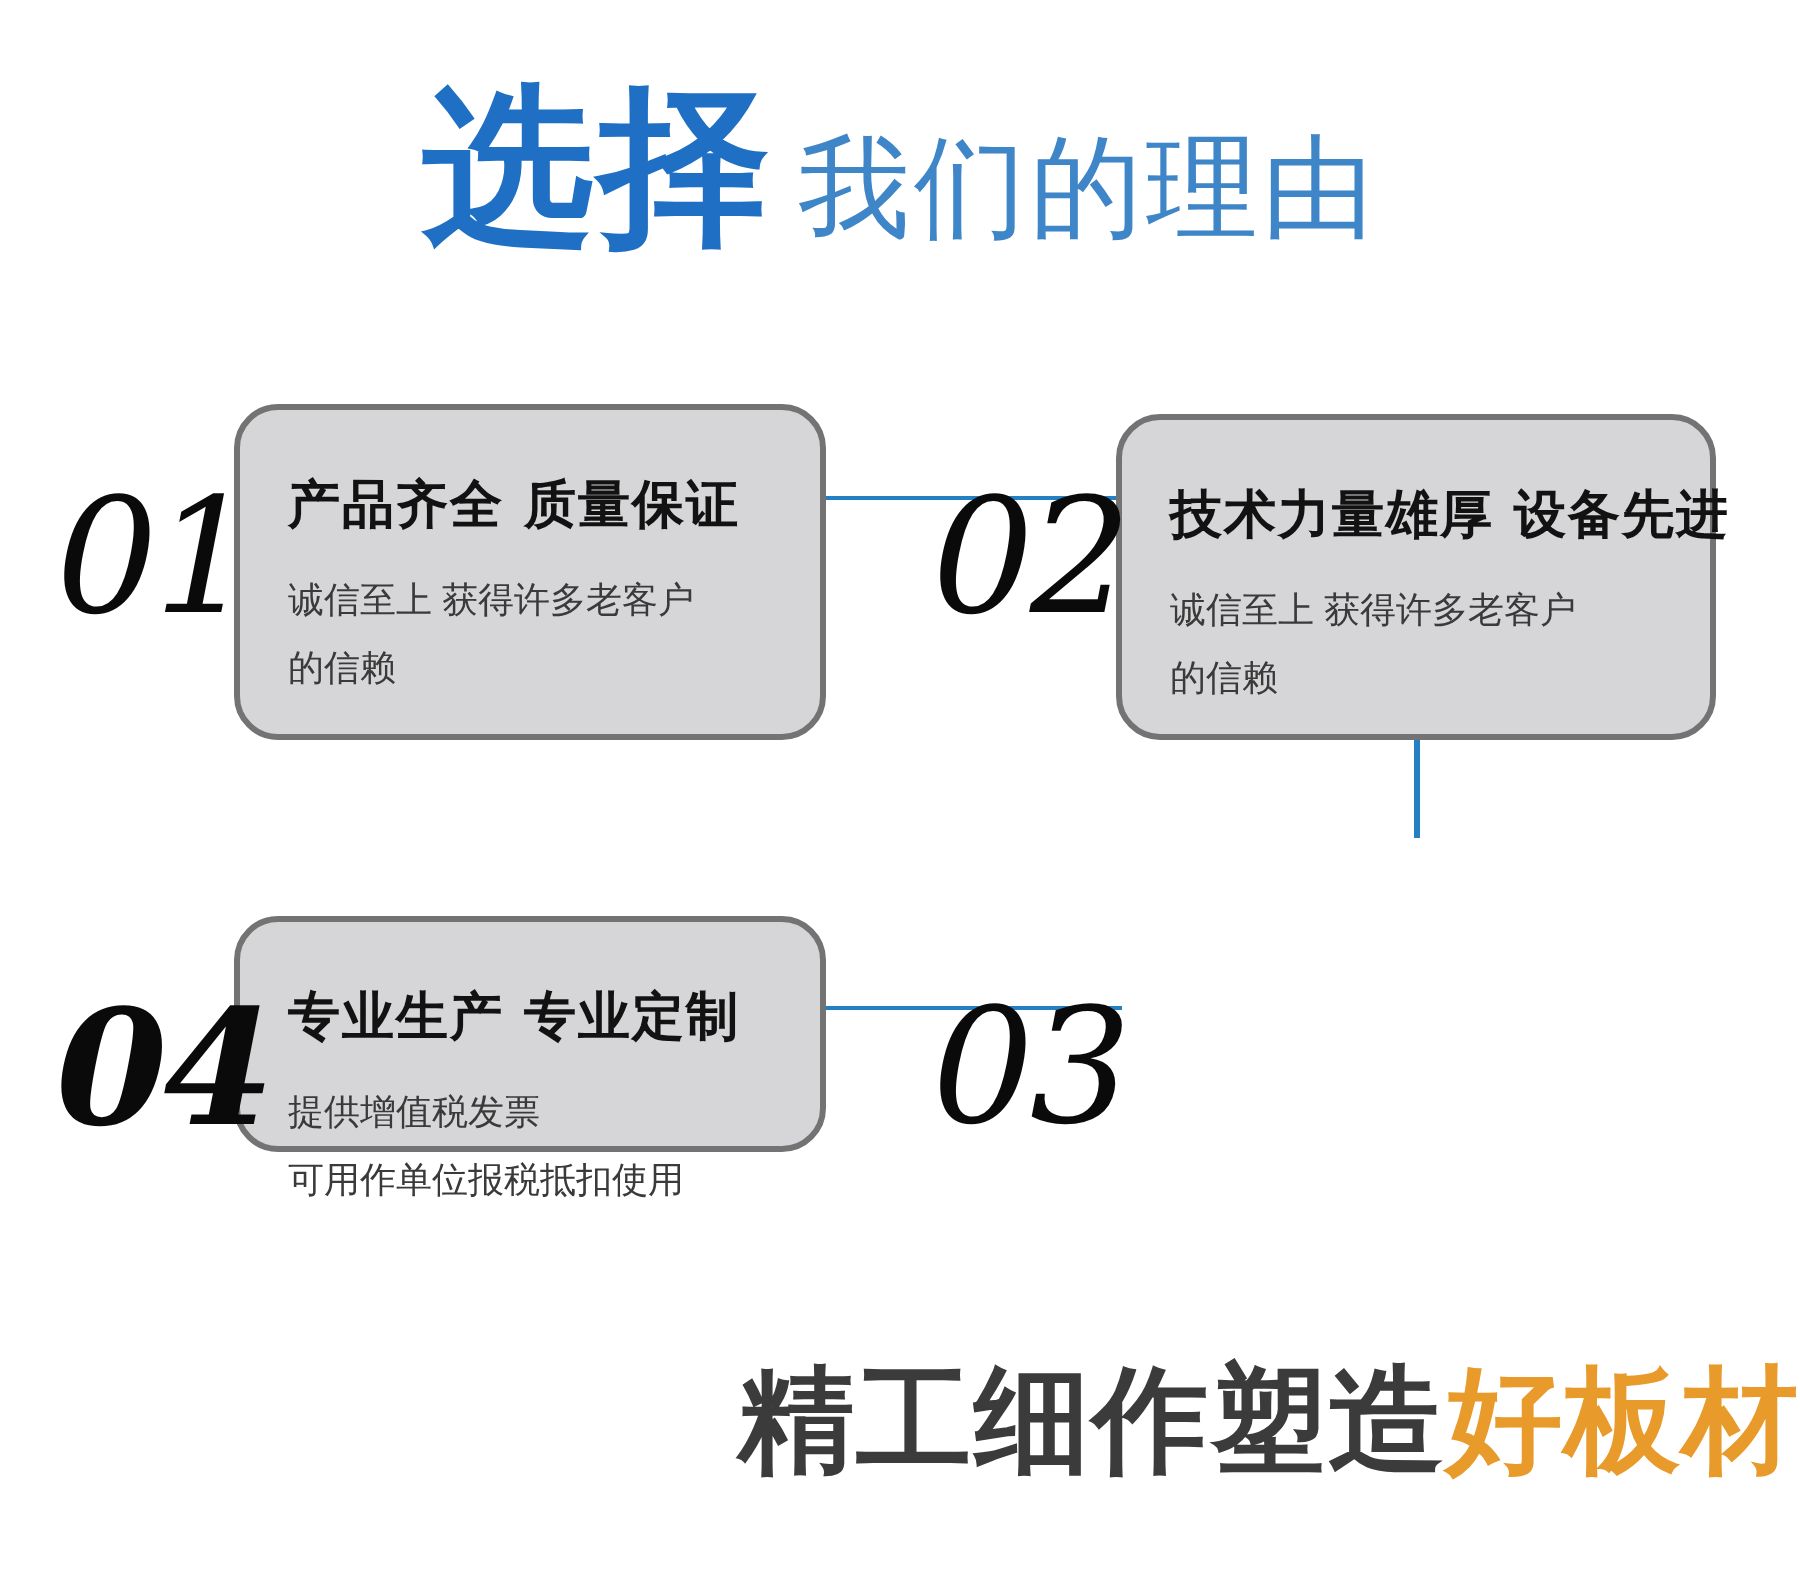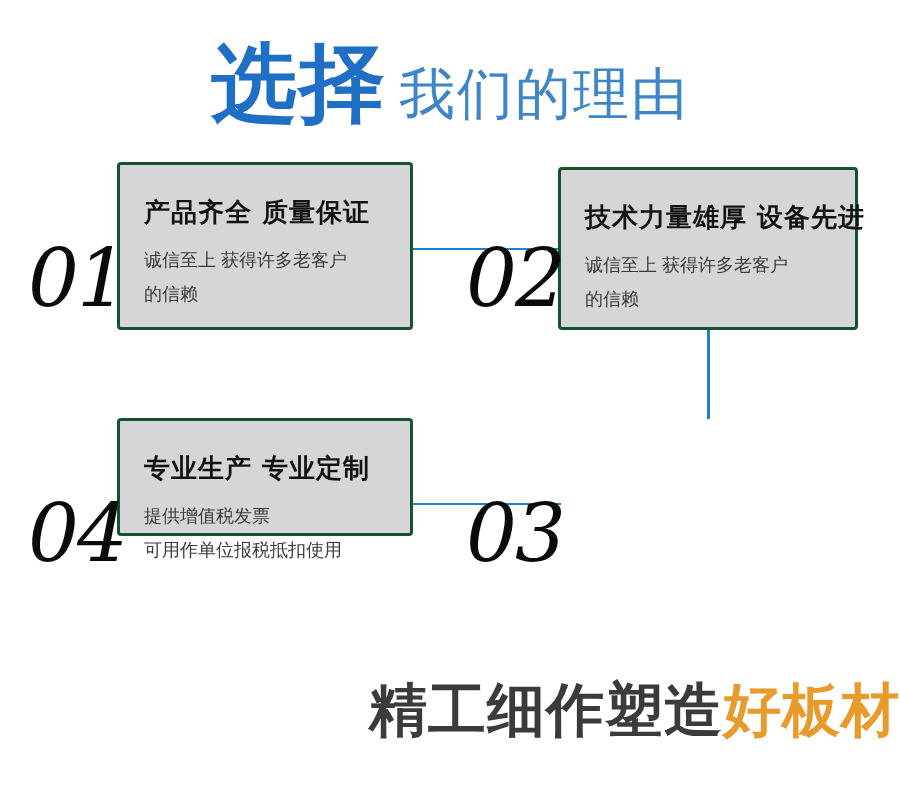--- a/index.html
+++ b/index.html
@@ -55,22 +55,23 @@
   }
   .conn-v {
     width: 2px;
   }
 
   
   .card {
     position: absolute;
     box-sizing: border-box;
     background: #D6D6D8;
-    border: 3px solid #14532d;
-    border-radius: 4px;
+    border: 3px solid #737373;
+    border-radius: 22px;
+    margin-top: 40px;
   }
   .card-title {
     position: absolute;
     left: 24px;
     top: 30px;
     font-size: 26px;
     font-weight: bold;
     color: #121212;
     letter-spacing: 1px;
     white-space: nowrap;
@@ -150,21 +151,21 @@
     <div class="card-body">诚信至上 获得许多老客户
 的信赖</div>
   </div>
   <div class="num" style="left:466px; top:239px;">02</div>
 
   <div class="card" style="left:117px; top:418px; width:296px; height:118px;">
     <div class="card-title">专业生产 专业定制</div>
     <div class="card-body">提供增值税发票
 可用作单位报税抵扣使用</div>
   </div>
-  <div class="num" style="left:28px; top:494px;">04</div>
+  <div class="num" style="left:28px; top:494px;font-weight:bold;">04</div>
 
   <div class="num" style="left:466px; top:494px;">03</div>
 
   <div class="footer">
     <span class="footer-dark">精工细作塑造</span><span class="footer-accent">好板材</span>
   </div>
 
 </div>
 
 </body></html>

